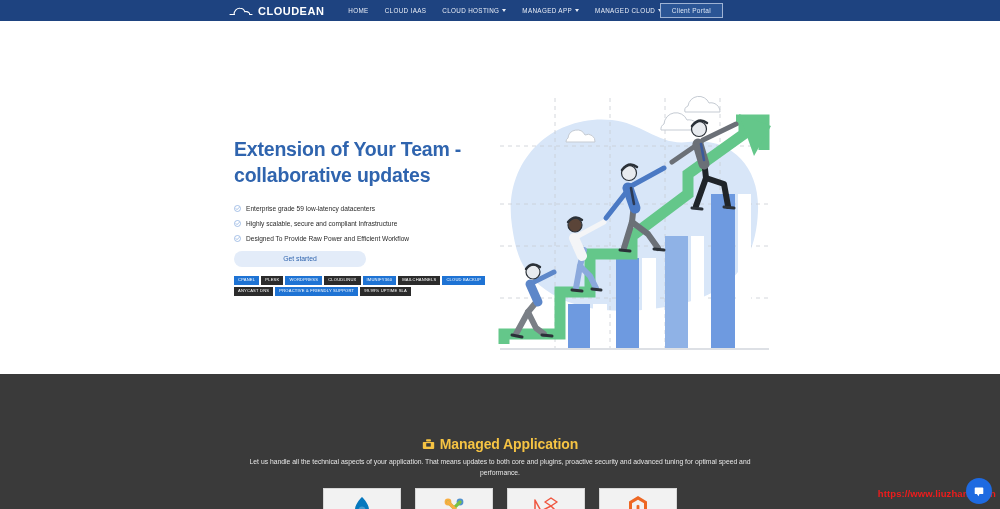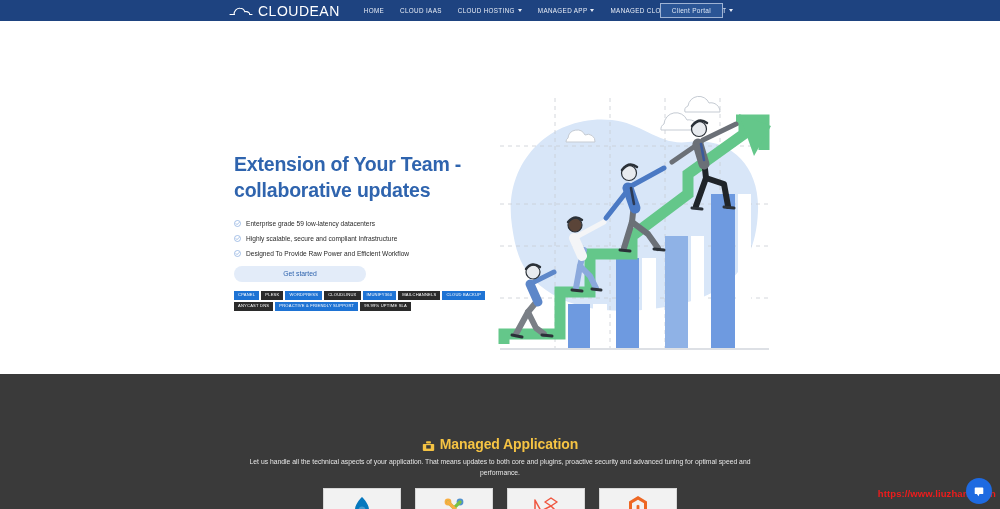--- a/index.html
+++ b/index.html
@@ -26,22 +26,22 @@
   }
   .brand {
     display: flex;
     align-items: center;
     gap: 4px;
     margin-right: 16px;
   }
   .brand-mark { display:block; }
   .brand-name {
     color: #ffffff;
-    font-size: 14px;
-    font-weight: normal;
+    font-size: 11px;
+    font-weight: bold;
     letter-spacing: 0.5px;
   }
   .nav-item {
     color: #e9eef7;
     font-size: 6.3px;
     letter-spacing: 0.35px;
     padding: 0 8px;
     white-space: nowrap;
     display: flex;
     align-items: center;
@@ -73,21 +73,21 @@
 
   
   .hero {
     height: 353px;
     background: #ffffff;
     position: relative;
   }
   .hero-text {
     position: absolute;
     left: 234px;
-    top: 131px;
+    top: 116px;
     width: 250px;
   }
   .hero-title {
     color: #2f64ae;
     font-size: 19.5px;
     font-weight: bold;
     line-height: 1.33;
     letter-spacing: -0.2px;
   }
   .bullets { margin-top: 16px; }
@@ -142,21 +142,21 @@
 
   
   .dark-section {
     height: 135px;
     background: #3a3a3a;
     position: relative;
   }
   .section-head {
     padding-top: 62px;
     display: flex;
-    align-items: flex-end;
+    align-items: center;
     justify-content: center;
     gap: 5px;
   }
   .section-title {
     color: #f5c343;
     font-size: 14px;
     font-weight: bold;
     letter-spacing: -0.1px;
   }
   .section-sub {

